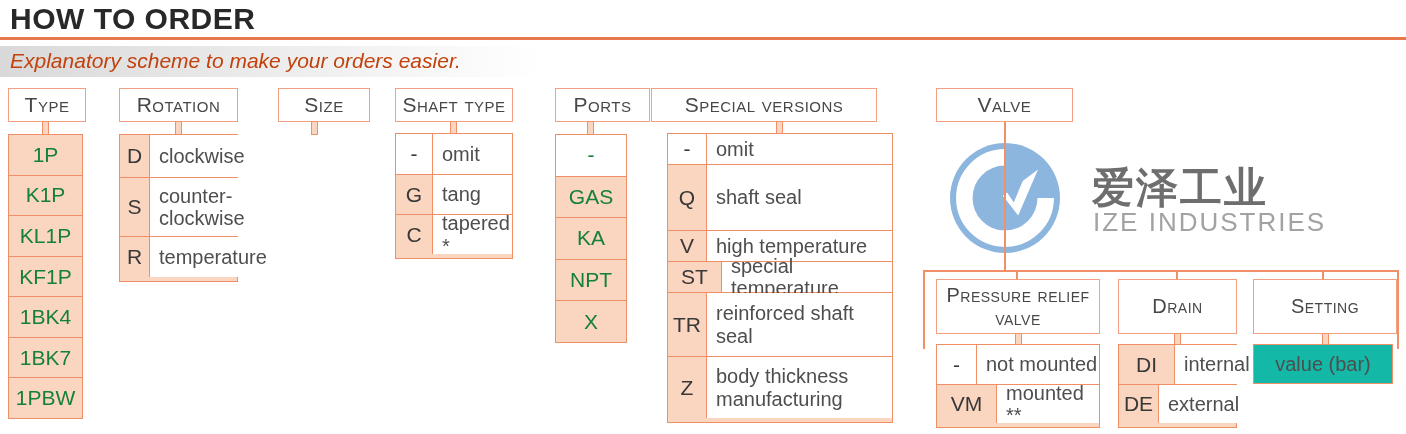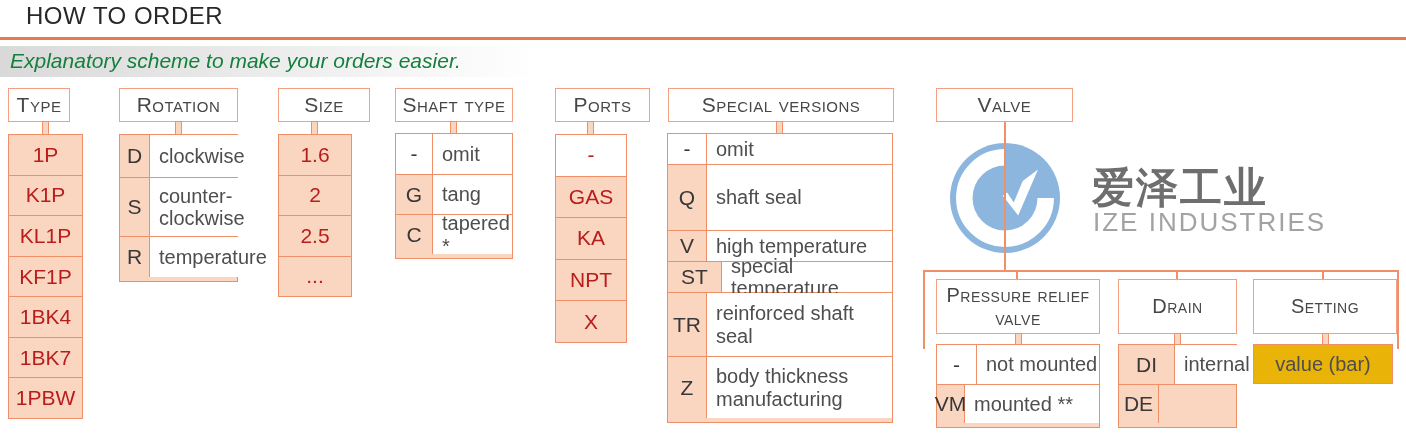--- a/index.html
+++ b/index.html
@@ -1,52 +1,52 @@
 <!DOCTYPE html>
 <html><head>
 <meta charset="utf-8">
 <style>
   html,body{margin:0;padding:0;background:#fff;}
   .page{position:relative;width:1406px;height:434px;background:#fff;overflow:hidden;
         font-family:"Liberation Sans",sans-serif;color:#4a4a4a;}
-  .title{position:absolute;left:10px;top:2px;font-size:24px;font-weight:normal;
-         letter-spacing:.5px;color:#282828;margin-left:16px;}
+  .title{position:absolute;left:10px;top:2px;font-size:30px;font-weight:bold;
+         letter-spacing:.5px;color:#282828;}
   .rule{position:absolute;left:0;top:37px;width:1406px;height:3px;background:#e7794c;}
   .subtitle-bar{position:absolute;left:0;top:46px;width:540px;height:31px;
          background:linear-gradient(to right,#d9d9d9,#ffffff);}
-  .subtitle{position:absolute;left:10px;top:49px;font-style:italic;font-size:21px;color:#15803d;}
+  .subtitle{position:absolute;left:10px;top:49px;font-style:italic;font-size:21px;color:#c2410c;}
 
   .hbox{position:absolute;top:88px;height:34px;background:#fff;border:1.5px solid #f2a081;
         box-sizing:border-box;display:flex;align-items:center;justify-content:center;
         font-variant:small-caps;font-size:21px;color:#474747;letter-spacing:.5px;line-height:1.1;
         text-align:center;}
   .hbox2{position:absolute;background:#fff;border:1.5px solid #f2a081;box-sizing:border-box;
         display:flex;align-items:center;justify-content:center;font-variant:small-caps;
         font-size:20px;color:#474747;letter-spacing:.5px;line-height:1.15;text-align:center;
         padding:0 8px;}
   .tick{position:absolute;width:7px;background:#fad6c1;border:1px solid #ef9068;box-sizing:border-box;}
 
   .vcells{position:absolute;display:flex;flex-direction:column;background:#fad6c1;
         border:1.5px solid #ee8f67;box-sizing:border-box;}
   .vcell{flex:1;display:flex;align-items:center;justify-content:center;font-size:21px;
-        color:#b91c1c;border-top:1.5px solid #ee8f67;}
+        color:#15803d;border-top:1.5px solid #ee8f67;}
   .vcell:first-child{border-top:none;}
   .vcell.white{background:#fff;}
 
   .ltable{position:absolute;background:#fad6c1;border:1.5px solid #ee8f67;box-sizing:border-box;
         padding-bottom:4px;}
   .lrow{display:flex;box-sizing:border-box;border-top:1.5px solid #ee8f67;}
   .lrow:first-child{border-top:none;}
   .lcode{display:flex;align-items:center;justify-content:center;font-size:21px;color:#383838;
         border-right:1.5px solid #ee8f67;box-sizing:border-box;flex:0 0 auto;}
   .lcode.white{background:#fff;}
   .ldesc{flex:1;background:#fff;display:flex;align-items:center;padding-left:9px;
         font-size:20px;color:#4e4e4e;line-height:1.12;}
   .line{position:absolute;background:#ef9068;}
-  .setting-cell{position:absolute;background:#eab308;border:1.5px solid #ee8f67;
+  .setting-cell{position:absolute;background:#14b8a6;border:1.5px solid #ee8f67;
         box-sizing:border-box;display:flex;align-items:center;justify-content:center;
         font-size:20px;color:#4e4e4e;}
   .wm-cn{position:absolute;left:1092px;top:160px;font-size:42px;font-weight:bold;
         color:#6e6e6e;font-family:"DejaVu Sans",sans-serif;letter-spacing:2px;}
   .wm-en{position:absolute;left:1093px;top:207px;font-size:26px;color:#a2a2a2;letter-spacing:2px;}
   .logo{position:absolute;left:950px;top:143px;width:110px;height:110px;}
 </style>
 </head>
 <body>
 
@@ -59,26 +59,26 @@
 
   <svg class="logo" viewBox="0 0 100 100">
     <circle cx="50" cy="50" r="50" fill="#8db6df"></circle>
     <path d="M50 13 A37 37 0 1 0 87 50" stroke="#ffffff" stroke-width="15" fill="none"></path>
     <path d="M48 48 L80 24 L62 66 Z" fill="#ffffff"></path>
     <path d="M50 42 L68 30 L58 54 Z" fill="#8db6df"></path>
   </svg>
   <div class="wm-cn">爱泽工业</div>
   <div class="wm-en">IZE INDUSTRIES</div>
 
-  <div class="hbox" style="left:8px;width:62px">Type</div>
+  <div class="hbox" style="left:8px;width:78px">Type</div>
   <div class="hbox" style="left:119px;width:119px">Rotation</div>
   <div class="hbox" style="left:278px;width:92px">Size</div>
   <div class="hbox" style="left:395px;width:118px">Shaft type</div>
   <div class="hbox" style="left:555px;width:95px">Ports</div>
-  <div class="hbox" style="left:668px;width:226px">Special versions</div>
+  <div class="hbox" style="left:651px;width:226px">Special versions</div>
   <div class="hbox" style="left:936px;width:137px">Valve</div>
 
   <i class="tick" style="left:42px;top:121px;height:14px"></i>
   <i class="tick" style="left:175px;top:121px;height:14px"></i>
   <i class="tick" style="left:311px;top:121px;height:14px"></i>
   <i class="tick" style="left:450px;top:121px;height:13px"></i>
   <i class="tick" style="left:587px;top:121px;height:14px"></i>
   <i class="tick" style="left:776px;top:121px;height:13px"></i>
 
   <div class="vcells" style="left:8px;top:134px;width:75px;height:285px">
@@ -99,26 +99,20 @@
     <div class="lrow" style="height:59px">
       <div class="lcode" style="width:30px">S</div>
       <div class="ldesc">counter-clockwise</div>
     </div>
     <div class="lrow" style="height:41px">
       <div class="lcode" style="width:30px">R</div>
       <div class="ldesc">temperature</div>
     </div>
   </div>
 
-  <div class="vcells" style="left:278px;top:134px;width:74px;height:163px">
-    <div class="vcell">1.6</div>
-    <div class="vcell">2</div>
-    <div class="vcell">2.5</div>
-    <div class="vcell">...</div>
-  </div>
 
   <div class="ltable" style="left:395px;top:133px;width:118px">
     <div class="lrow" style="height:40px">
       <div class="lcode white" style="width:37px">-</div>
       <div class="ldesc">omit</div>
     </div>
     <div class="lrow" style="height:40px">
       <div class="lcode" style="width:37px">G</div>
       <div class="ldesc">tang</div>
     </div>
@@ -178,30 +172,31 @@
   <i class="tick" style="left:1015px;top:333px;height:12px"></i>
   <i class="tick" style="left:1174px;top:333px;height:12px"></i>
   <i class="tick" style="left:1322px;top:333px;height:12px"></i>
 
   <div class="ltable" style="left:936px;top:344px;width:164px">
     <div class="lrow" style="height:39px">
       <div class="lcode white" style="width:40px">-</div>
       <div class="ldesc">not mounted</div>
     </div>
     <div class="lrow" style="height:39px">
-      <div class="lcode" style="width:28px">VM</div>
+      <div class="lcode" style="width:60px">VM</div>
       <div class="ldesc">mounted **</div>
     </div>
   </div>
 
   <div class="ltable" style="left:1118px;top:344px;width:119px">
     <div class="lrow" style="height:39px">
       <div class="lcode" style="width:56px">DI</div>
       <div class="ldesc">internal</div>
     </div>
     <div class="lrow" style="height:39px">
       <div class="lcode" style="width:40px">DE</div>
+      <div class="ldesc">external</div>
     </div>
   </div>
 
   <div class="setting-cell" style="left:1253px;top:344px;width:140px;height:40px">value (bar)</div>
 
 </div>
 
 </body></html>

